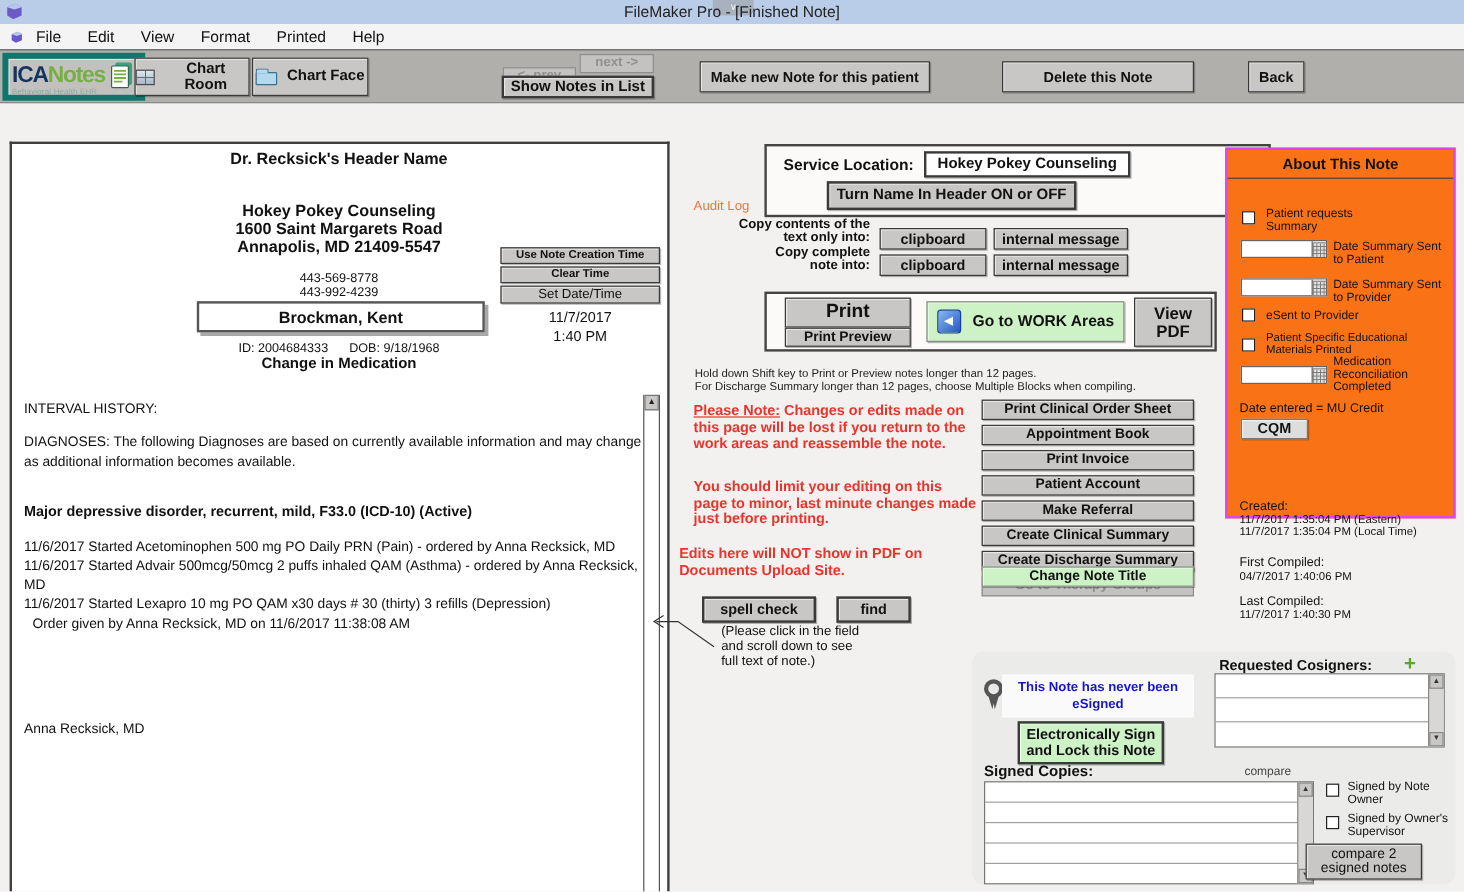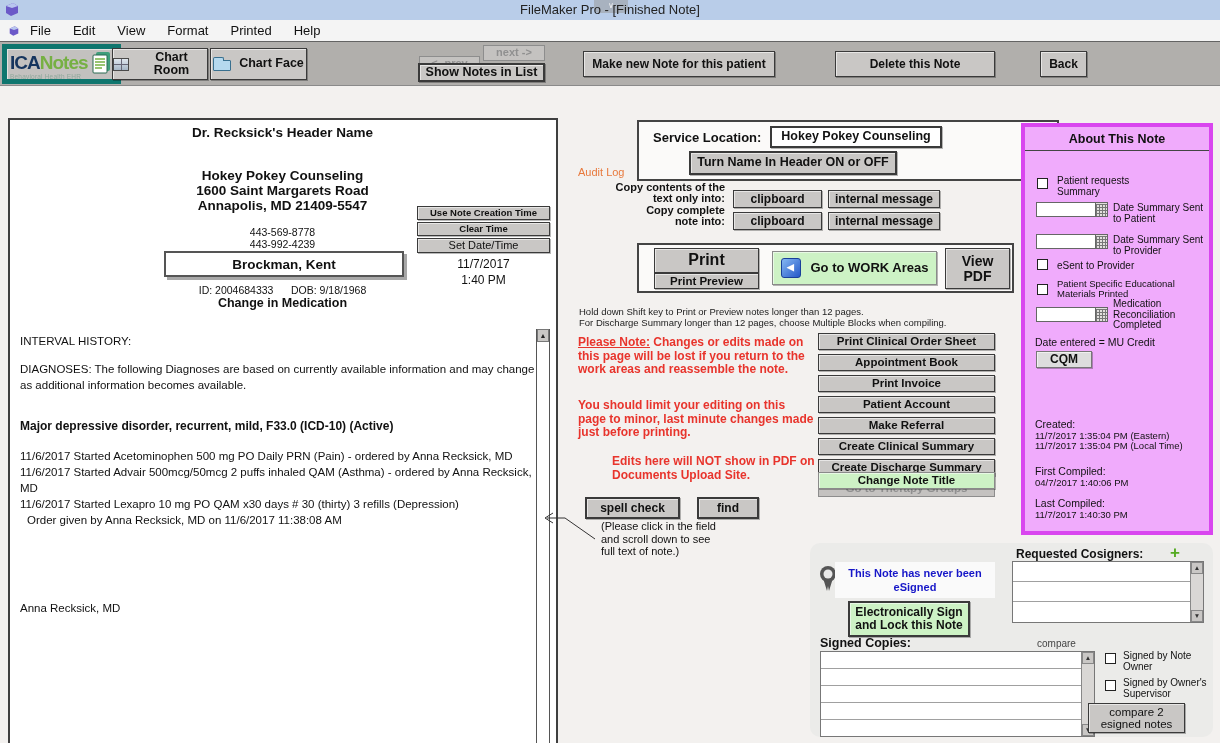--- a/index.html
+++ b/index.html
@@ -43,21 +43,21 @@
 
 .group-box{position:absolute;border:2px solid #444;background:#fbfaf9;}
 .red{color:#e8342c;font-weight:bold;font-size:12px;line-height:13.5px;}
 .hint{font-size:9.5px;color:#222;}
 .cb{width:11px;height:11px;background:#fff;border:1.5px solid #222;display:inline-block;}
 .datefield{position:absolute;height:15px;background:#fff;border:1px solid #666;display:flex;align-items:center;justify-content:flex-end;}
 .cal{width:12px;height:13px;border-left:1px solid #666;background:linear-gradient(to right,#777 1px,transparent 1px) 3px 2px/3px 100% repeat-x,linear-gradient(to bottom,#777 1px,transparent 1px) 0 4px/100% 3px repeat-y,#e2e0de;}
 .work-icon{width:20px;height:20px;background:linear-gradient(135deg,#85b8f2,#2458c8);border:1px solid #1a3f9a;border-radius:3px;color:#fff;font-size:9px;display:flex;align-items:center;justify-content:center;margin-right:10px;}
 
 
-.about{position:absolute;left:1021px;top:123px;width:192px;height:412px;background:#f0abfc;border:4px solid #d946ef;font-size:10px;}
+.about{position:absolute;left:1021px;top:123px;width:192px;height:309px;background:#f97316;border:2px solid #d946ef;font-size:10px;}
 .about-title{border-bottom:1px solid #444;padding:5px 0 4px;font-weight:bold;text-align:center;font-size:12.5px;}
 
 
 .esign{position:absolute;left:810px;top:543px;width:403px;height:194px;background:#ebebe9;border-radius:10px;}
 .listbox{position:absolute;background:#fff;border:1px solid #777;}
 .listrow{border-bottom:1px solid #a0a0a0;width:100%;}
 .scol{position:absolute;right:0;top:0;bottom:0;width:13px;background:#d9d7d5;border-left:1px solid #888;display:flex;flex-direction:column;justify-content:space-between;}
 .sbtn{height:12px;background:#c9c7c5;border:1px solid #888;font-size:6.5px;line-height:10px;text-align:center;color:#333;}
 .bluebold{color:#1616c8;font-weight:bold;}
 </style>
@@ -219,21 +219,21 @@
       </div>
     <div class="btn abs" style="left:306px;top:3px;width:65px;height:41px;font-size:14px">
         <span>View PDF</span>
       </div>
   </div>
   <div class="hint abs" style="left:579px;top:306px">Hold down Shift key to Print or Preview notes longer than 12 pages.</div>
   <div class="hint abs" style="left:579px;top:317px">For Discharge Summary longer than 12 pages, choose Multiple Blocks when compiling.</div>
 
   <div class="red abs" style="left:578px;top:336px;width:238px"><span style="text-decoration:underline">Please Note:</span><span> Changes or edits made on this page will be lost if you return to the work areas and reassemble the note.</span></div>
   <div class="red abs" style="left:578px;top:399px;width:238px">You should limit your editing on this page to minor, last minute changes made just before printing.</div>
-  <div class="red abs" style="left:612px;top:455px;width:238px">Edits here will NOT show in PDF on Documents Upload Site.</div>
+  <div class="red abs" style="left:566px;top:455px;width:238px">Edits here will NOT show in PDF on Documents Upload Site.</div>
 
   <div class="btn abs" style="left:818px;top:333px;width:177px;height:17px;font-size:11.5px">
       <span>Print Clinical Order Sheet</span>
     </div>
   <div class="btn abs" style="left:818px;top:354px;width:177px;height:17px;font-size:11.5px">
       <span>Appointment Book</span>
     </div>
   <div class="btn abs" style="left:818px;top:375px;width:177px;height:17px;font-size:11.5px">
       <span>Print Invoice</span>
     </div>

